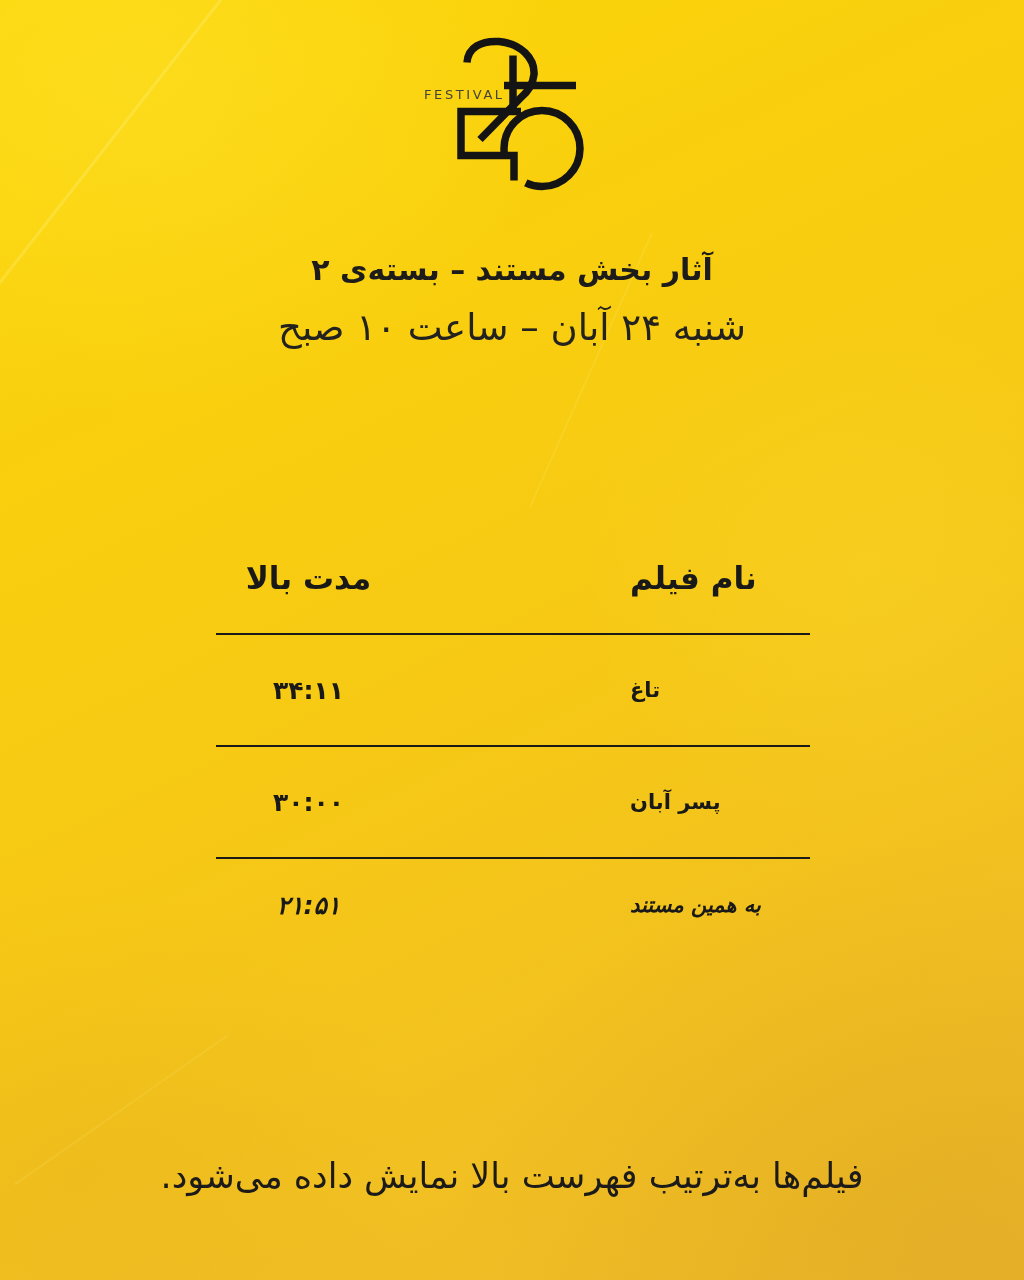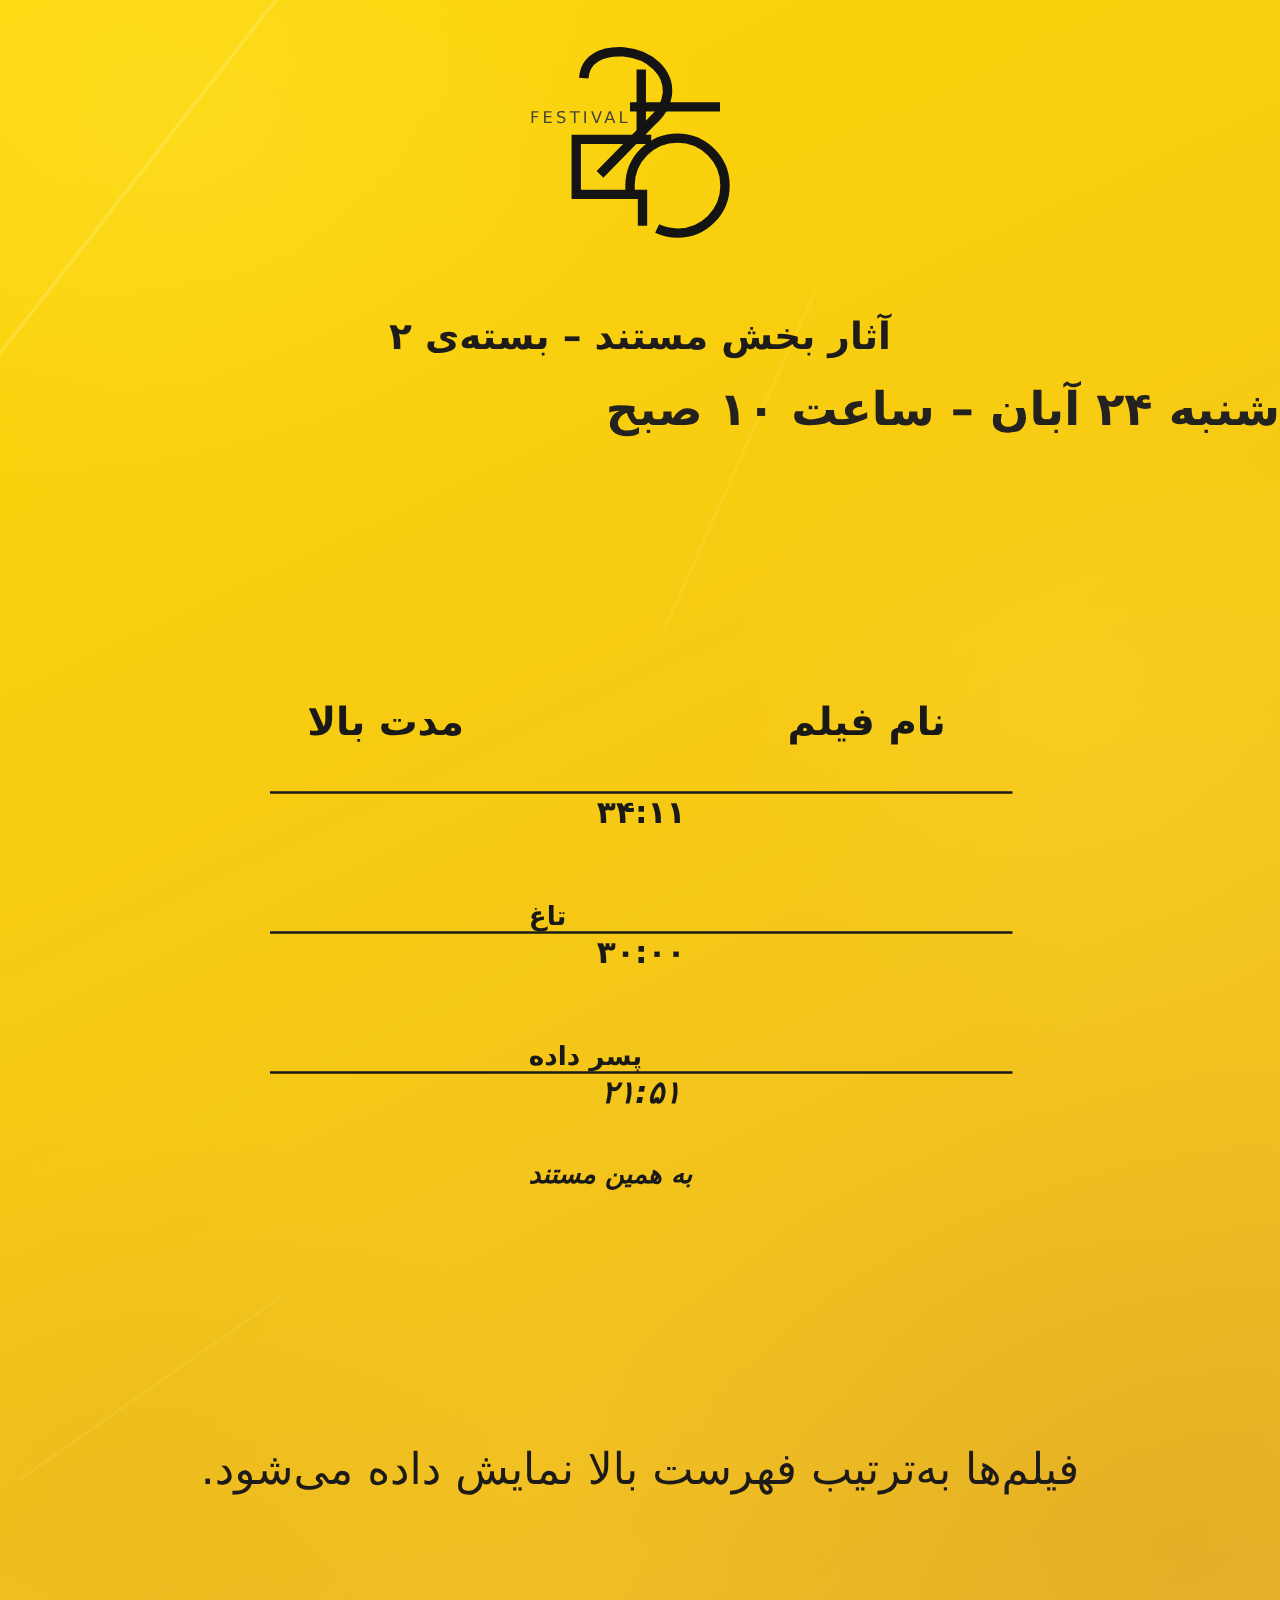--- a/index.html
+++ b/index.html
@@ -34,31 +34,31 @@
   }
 
   .title{
     position:absolute;top:240px;left:0;width:100%;
     text-align:center;direction:rtl;
     font-size:30px;font-weight:700;color:#1d1c1a;line-height:60px;
     letter-spacing:0;
   }
   .subtitle{
     position:absolute;top:301px;left:0;width:100%;
-    text-align:right;direction:rtl;
-    font-size:37px;font-weight:700;color:#23221f;line-height:54px;
+    text-align:center;direction:rtl;
+    font-size:37px;font-weight:400;color:#23221f;line-height:54px;
   }
 
   .film-table{
     position:absolute;left:216px;top:556px;width:594px;
     color:#191918;
   }
   .t-row{display:flex;justify-content:space-between;align-items:center;}
   .t-head{height:73px;align-items:flex-start;padding-top:4px;border-bottom:2px solid #1a1a19;}
-  .t-body-row{height:110px;border-bottom:2px solid #1a1a19;flex-direction:column;}
+  .t-body-row{height:110px;border-bottom:2px solid #1a1a19;}
   .t-body-row.last{border-bottom:none;height:92px;font-style:italic;}
   .cell-duration{width:185px;text-align:center;direction:rtl;}
   .cell-name{width:180px;text-align:left;direction:rtl;}
   .t-head .cell-duration,.t-head .cell-name{font-size:31px;font-weight:700;}
   .t-body-row .cell-name{font-size:21px;font-weight:700;}
   .t-body-row .cell-duration{font-size:25px;font-weight:700;letter-spacing:1px;}
 
   .footer-note{
     position:absolute;top:1146px;left:0;width:100%;
     text-align:center;direction:rtl;
@@ -103,21 +103,21 @@
       <div class="cell-name">نام فیلم</div>
     </div>
 
     <div class="t-row t-body-row">
       <div class="cell-duration">۳۴:۱۱</div>
       <div class="cell-name">تاغ</div>
     </div>
 
     <div class="t-row t-body-row">
       <div class="cell-duration">۳۰:۰۰</div>
-      <div class="cell-name">پسر داده</div>
+      <div class="cell-name">پسر آبان</div>
     </div>
 
     <div class="t-row t-body-row last">
       <div class="cell-duration">۲۱:۵۱</div>
       <div class="cell-name">به همین مستند</div>
     </div>
 
   </div>
 
   <div class="footer-note">فیلم‌ها به‌ترتیب فهرست بالا نمایش داده می‌شود.</div>

